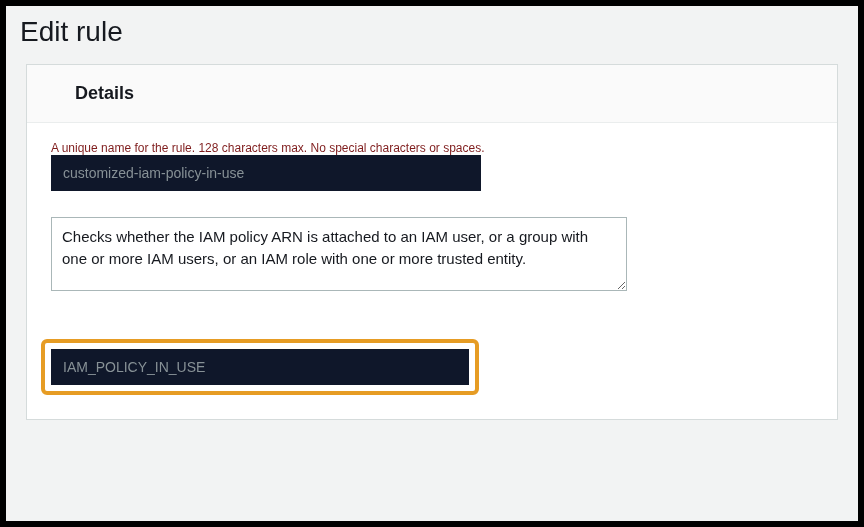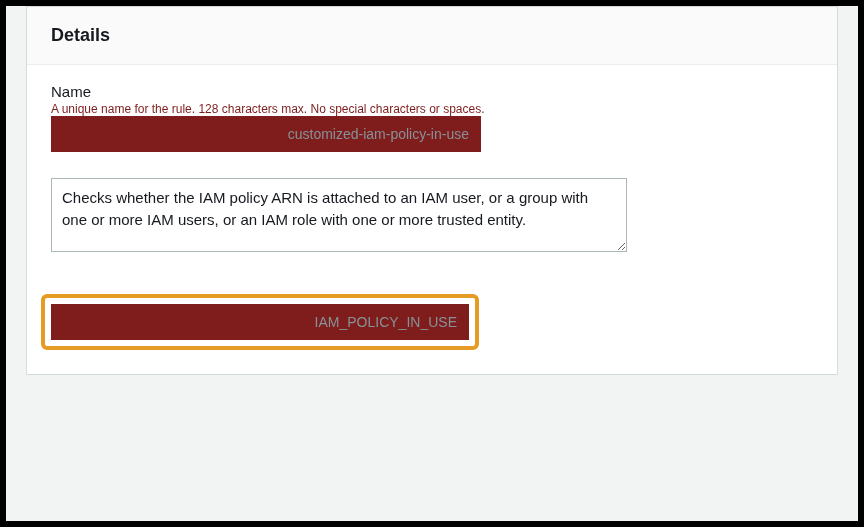--- a/index.html
+++ b/index.html
@@ -34,20 +34,21 @@
     }
     .panel-header {
       background: #fafafa;
       border-bottom: 1px solid #eaeded;
       padding: 18px 24px;
     }
     .panel-header-title {
       font-size: 18px;
       font-weight: 700;
       color: #16191f;
+      margin-left: 24px;
     }
     .panel-body {
       padding: 18px 24px 24px 24px;
     }
     .field-group {
       margin-bottom: 20px;
     }
     .field-label {
       font-size: 15px;
       color: #16191f;
@@ -55,69 +56,68 @@
       margin-bottom: 2px;
     }
     .field-hint {
       font-size: 12px;
       color: #7f1d1d;
       display: block;
     }
     .readonly-input {
       width: 430px;
       max-width: 100%;
-      background: #7f1d1d;
+      background: #0f172a;
       color: #879196;
       border: none;
       font-size: 14px;
       padding: 10px 12px;
       font-family: inherit;
       display: block;
-      text-align: right;
     }
     .description-textarea {
       width: 576px;
       max-width: 100%;
       border: 1px solid #aab7b8;
       font-size: 15px;
       color: #16191f;
       font-family: inherit;
       padding: 8px 10px;
       resize: both;
       line-height: 1.45;
       height: 74px;
     }
     .highlight-box {
       border: 4px solid #e69c24;
       border-radius: 6px;
       display: inline-block;
       padding: 6px 6px 6px 6px;
       margin-left: -10px;
-      margin-top: 12px;
+      margin-top: 18px;
     }
     .highlight-box .readonly-input {
       width: 418px;
     }
     .spacer-xs { height: 6px; }
   </style>
 </head>
 <body>
 
 <div class="page-container">
 
+  <h1 class="page-title">Edit rule</h1>
 
   <div class="panel">
     <div class="panel-header">
       <div class="panel-header-title">Details</div>
     </div>
 
     <div class="panel-body">
 
       <div class="field-group">
-        <label class="field-label">Name</label>
         <span class="field-hint">A unique name for the rule. 128 characters max. No special characters or spaces.</span>
         <input type="text" readonly="" class="readonly-input" value="customized-iam-policy-in-use" style="">
       </div>
 
       <div class="field-group">
         <div class="spacer-xs"></div>
         <textarea class="description-textarea" style="">Checks whether the IAM policy ARN is attached to an IAM user, or a group with one or more IAM users, or an IAM role with one or more trusted entity.</textarea>
       </div>
 
       <div class="field-group" style="margin-bottom:0;">

